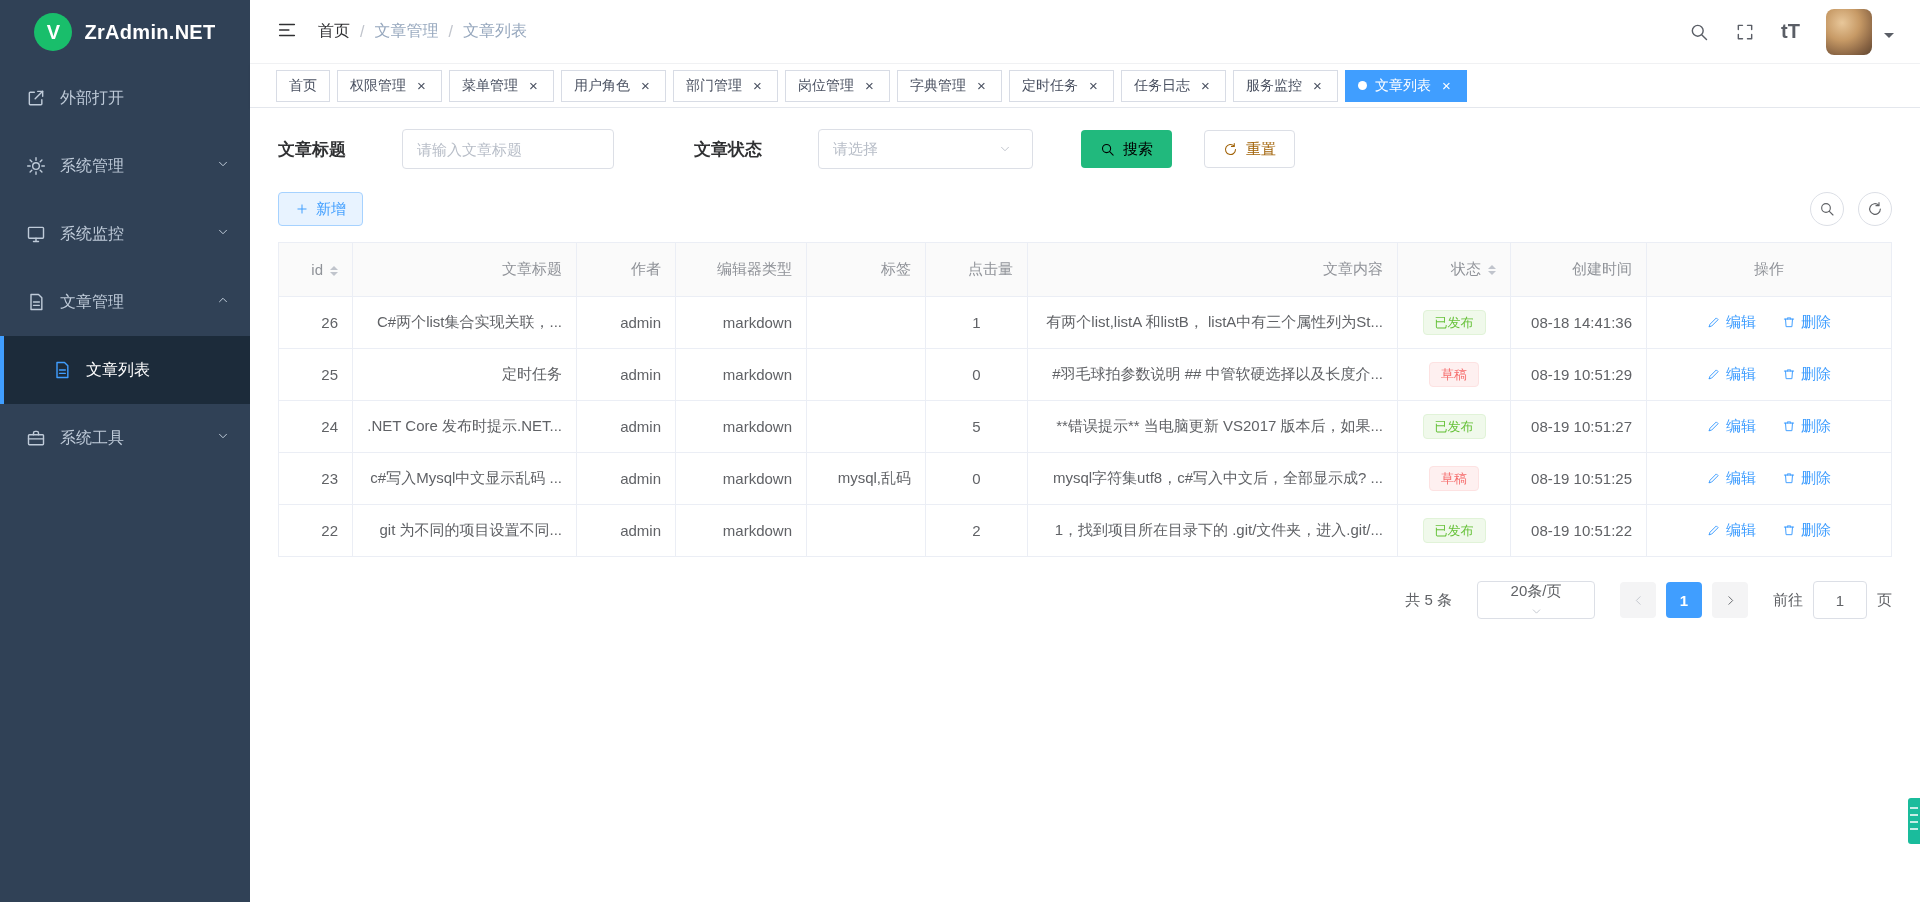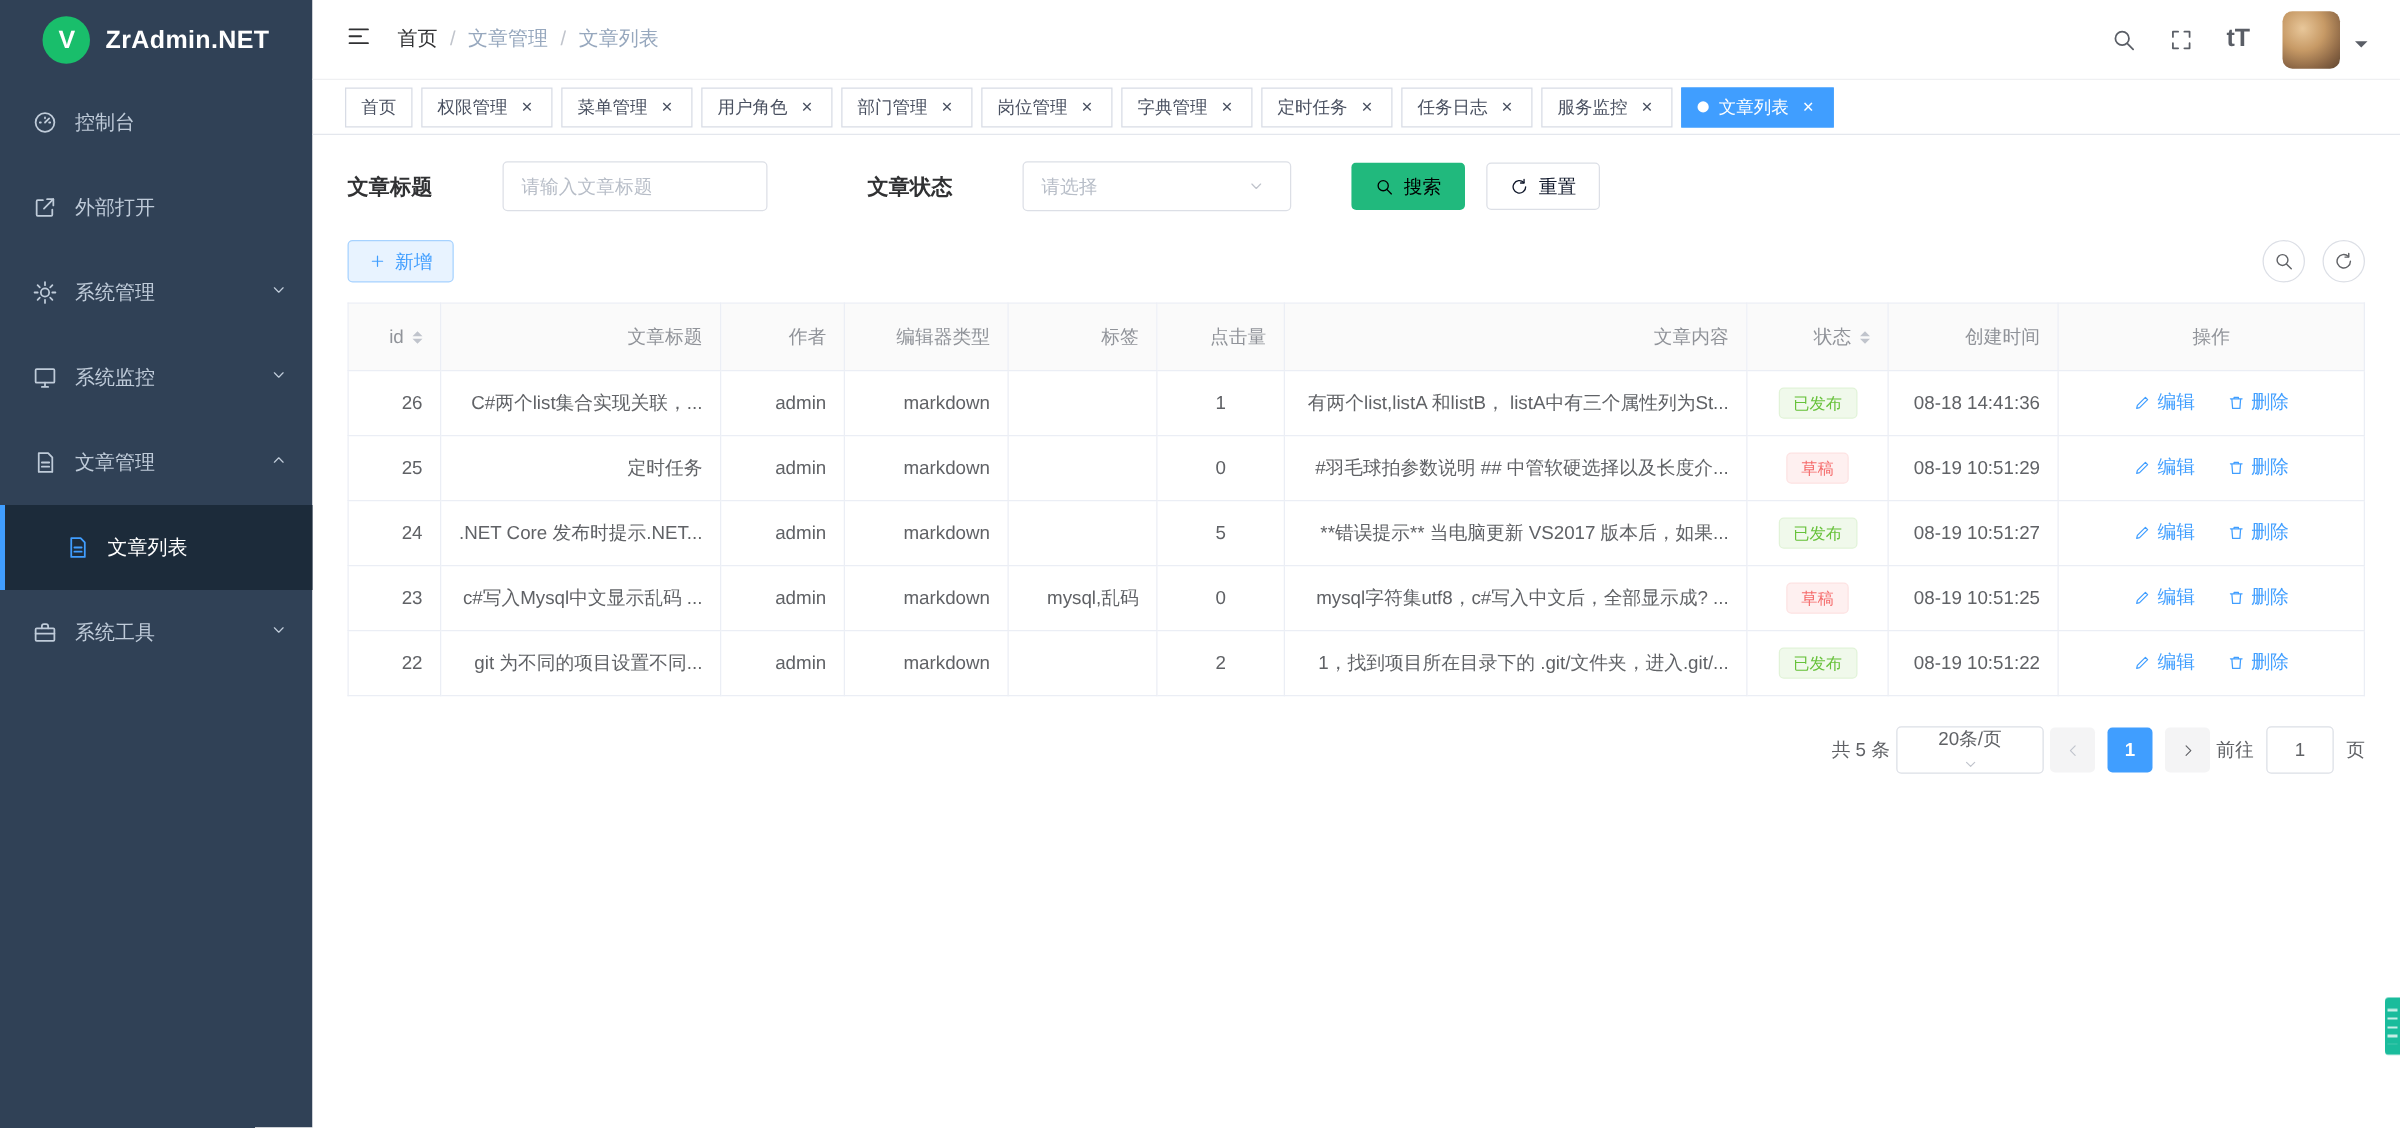--- a/index.html
+++ b/index.html
@@ -71,21 +71,21 @@
   .select { width:215px; height:40px; border:1px solid #dcdfe6; border-radius:4px; padding:0 20px 0 14px;
     display:flex; align-items:center; justify-content:space-between; cursor:pointer; background:#fff; }
   .select-placeholder { color:#b8bec8; font-size:15px; }
   .select .chev-ic { color:#c0c4cc; }
   .select .chev-ic svg { width:14px; height:14px; }
 
   .btn { height:38px; border-radius:4px; padding:0 18px; font-size:15px; display:inline-flex;
     align-items:center; gap:8px; cursor:pointer; border:1px solid transparent; font-family:inherit; background:none; }
   .btn .ic svg { width:15px; height:15px; }
   .btn-search { background:#21b97d; color:#000000; margin-left:48px; }
-  .btn-reset { background:#fff; border-color:#dcdfe6; color:#0f172a; margin-left:17px; }
+  .btn-reset { background:#fff; border-color:#dcdfe6; color:#a16207; margin-left:32px; }
 
   .toolbar-row { display:flex; align-items:center; justify-content:space-between; margin-bottom:16px; }
   .btn-add { background:#e8f3ff; border:1px solid #a6d2ff; color:#409eff; height:34px; padding:0 16px;
     border-radius:4px; font-size:15px; display:inline-flex; align-items:center; gap:7px; cursor:pointer; font-family:inherit; }
   .btn-add .ic svg { width:14px; height:14px; }
   .tool-circles { display:flex; gap:14px; }
   .circle-btn { width:34px; height:34px; border-radius:50%; border:1px solid #dcdfe6; background:#fff;
     display:flex; align-items:center; justify-content:center; color:#606266; cursor:pointer; }
   .circle-btn svg { width:16px; height:16px; }
 
@@ -102,21 +102,21 @@
 
   .badge { display:inline-block; padding:4px 11px; font-size:13px; border-radius:4px; line-height:1.2; }
   .badge.green { background:#f0f9eb; color:#67c23a; border:1px solid #e1f3d8; }
   .badge.red { background:#fef0f0; color:#f56c6c; border:1px solid #fde2e2; }
 
   .action { color:#409eff; font-size:15px; display:inline-flex; align-items:center; gap:5px;
     margin:0 11px; cursor:pointer; text-decoration:none; }
   .action svg { width:14px; height:14px; }
 
   
-  .pagination { display:flex; align-items:center; justify-content:flex-end; gap:5px; margin-top:24px;
+  .pagination { display:flex; align-items:center; justify-content:flex-end; gap:25px; margin-top:24px;
     font-size:15px; color:#606266; }
   .psize { width:118px; height:38px; border:1px solid #dcdfe6; border-radius:4px; display:flex;
     align-items:center; justify-content:space-between; padding:0 12px; cursor:pointer; background:#fff;flex-direction:column; }
   .psize .chev-ic { color:#c0c4cc; }
   .psize .chev-ic svg { width:13px; height:13px; }
   .pager { display:flex; align-items:center; gap:10px; }
   .pbtn { width:36px; height:36px; border-radius:4px; background:#f4f4f5; display:flex; align-items:center;
     justify-content:center; cursor:pointer; border:none; }
   .pbtn svg { width:13px; height:13px; }
   .pbtn.disabled { color:#c0c4cc; }
@@ -137,30 +137,20 @@
 </head>
 <body>
 
 <aside class="sidebar">
   <div class="logo-row">
     <span class="logo-circle">V</span>
     <span class="logo-text">ZrAdmin.NET</span>
   </div>
   <nav class="menu">
 
-    <div class="menu-item">
-      <span class="ic">
-        <svg class="line" viewBox="0 0 24 24">
-            <circle cx="12" cy="12" r="9"></circle>
-            <path d="M12 12l4-4"></path>
-            <path d="M12 7v1M7 12h1M16 12h1"></path>
-          </svg>
-      </span>
-      <span>控制台</span>
-    </div>
 
     <div class="menu-item">
       <span class="ic">
         <svg class="line" viewBox="0 0 24 24">
             <path d="M10 5H5a1 1 0 0 0-1 1v13a1 1 0 0 0 1 1h13a1 1 0 0 0 1-1v-5"></path>
             <path d="M14 4h6v6"></path>
             <path d="M20 4l-9 9"></path>
           </svg>
       </span>
       <span>外部打开</span>

